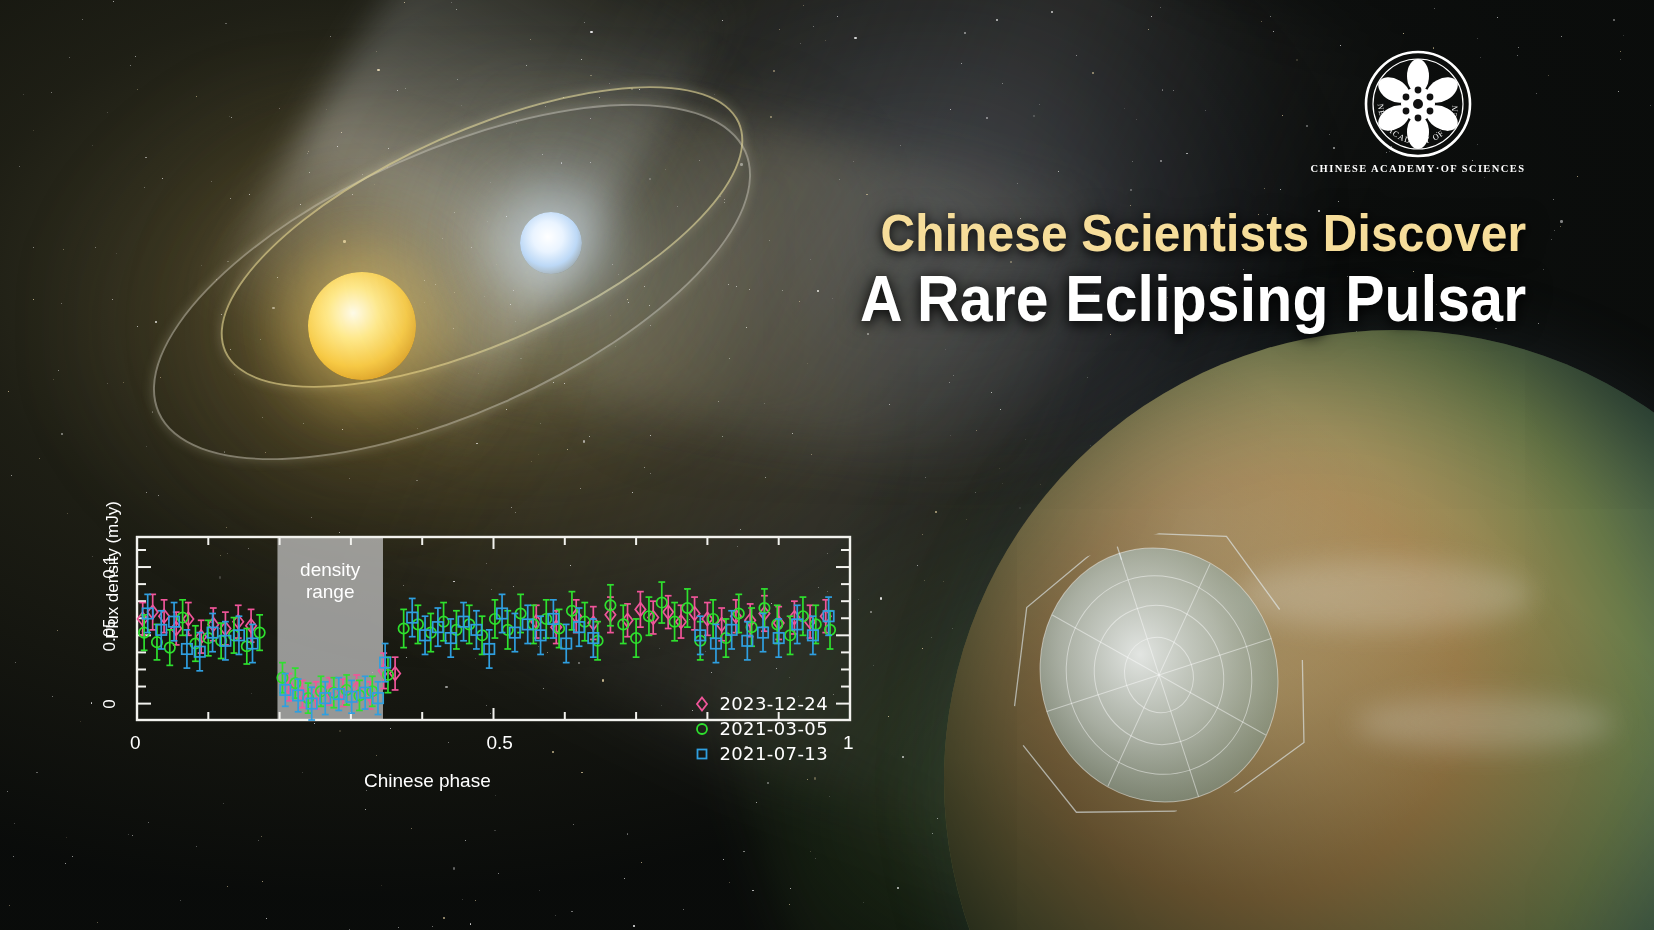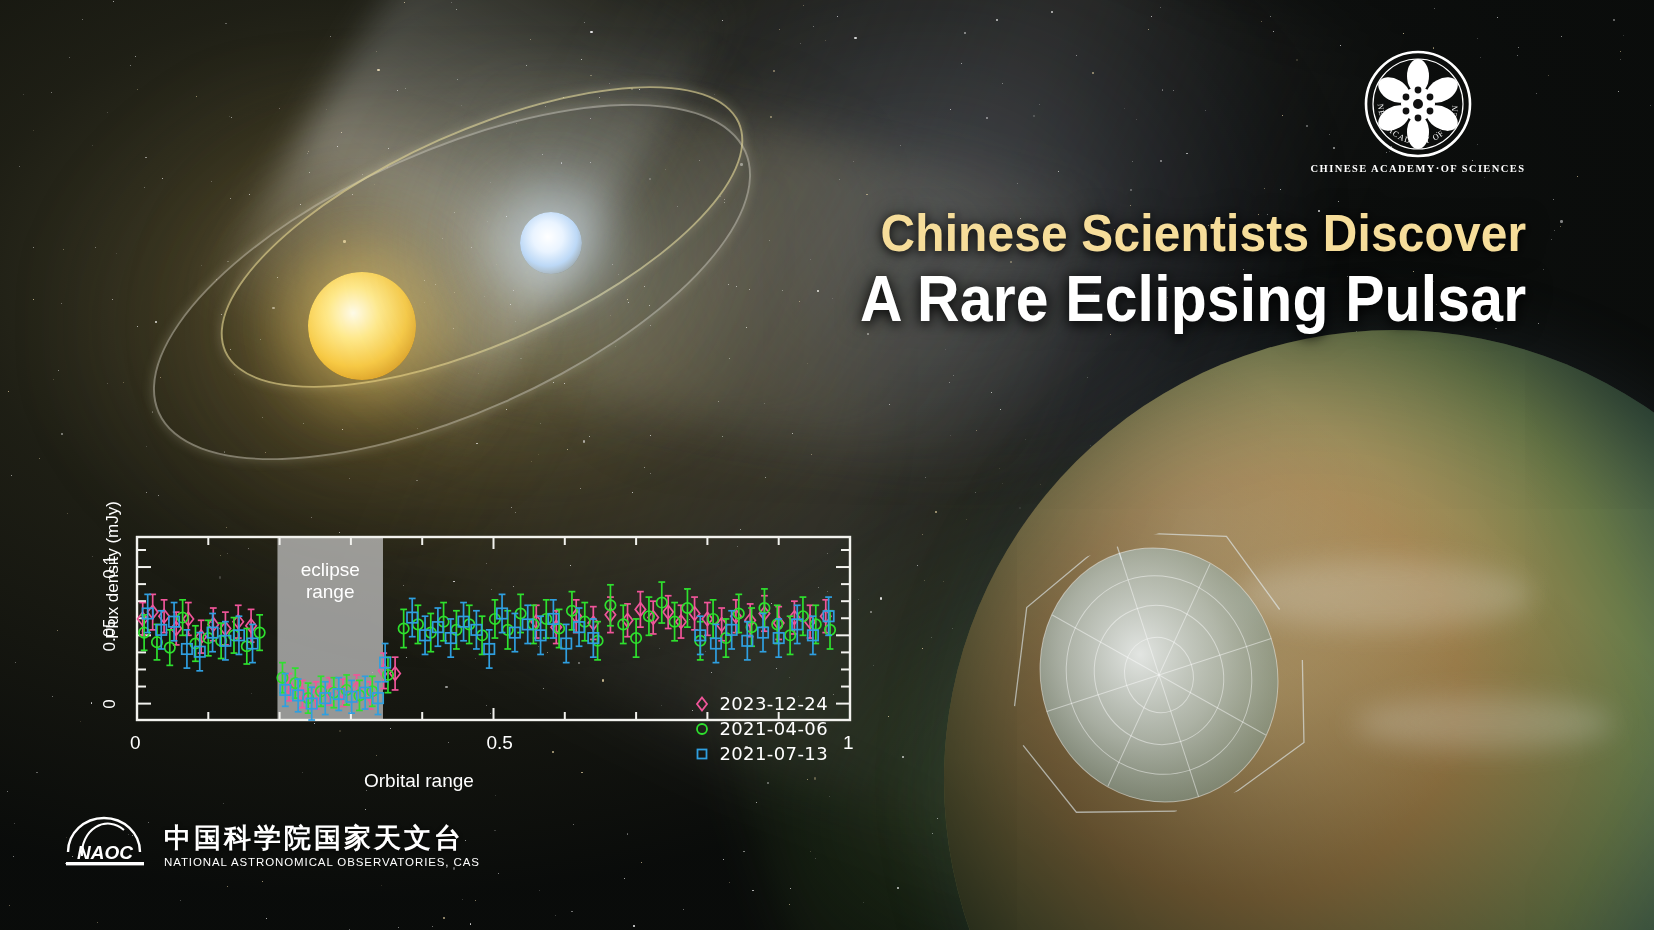--- a/index.html
+++ b/index.html
@@ -836,32 +836,20 @@
       </text>
     </svg>
     <div class="cas-en">CHINESE ACADEMY·OF SCIENCES</div>
   </div>
 
   <div class="headline">
     <div class="h-line1">Chinese Scientists Discover</div>
     <div class="h-line2">A Rare Eclipsing Pulsar</div>
   </div>
 
-  <div class="naoc">
-    <svg width="86" height="58" viewBox="0 0 86 58">
-      <path d="M6 42 A 36 34 0 0 1 78 42" fill="none" stroke="#fff" stroke-width="2.4"></path>
-      <path d="M20 46 A 26 30 0 0 1 62 20" fill="none" stroke="#fff" stroke-width="2"></path>
-      <text x="43" y="49" text-anchor="middle" fill="#fff" font-size="19" font-weight="bold" font-style="italic" font-family="Liberation Sans, sans-serif">NAOC</text>
-      <rect x="4" y="52" width="78" height="3.4" fill="#fff"></rect>
-    </svg>
-    <div class="naoc-text">
-      <div class="naoc-cn">中国科学院国家天文台</div>
-      <div class="naoc-en">NATIONAL ASTRONOMICAL OBSERVATORIES, CAS</div>
-    </div>
-  </div>
 
   <div id="plot">
     <svg id="chart-svg" width="800" height="300" viewBox="0 0 800 300">
         <rect x="213.461" y="37" width="105.524" height="183" fill="#c9c9c9" fill-opacity="0.72"></rect>
         <rect x="73" y="37" width="713" height="183" fill="none" stroke="#f2f2ee" stroke-width="2.4"></rect>
         <g stroke="#f2f2ee" stroke-width="2" fill="none">
           <line x1="73" y1="220" x2="73" y2="208"></line>
           <line x1="73" y1="37" x2="73" y2="49"></line>
           <line x1="144.3" y1="220" x2="144.3" y2="212"></line>
           <line x1="144.3" y1="37" x2="144.3" y2="45"></line>
@@ -1442,40 +1430,40 @@
           <line x1="745.524" y1="154.44776119402985" x2="752.324" y2="154.44776119402985"></line>
           <rect x="743.7239999999999" y="130.12835820895526" width="10.4" height="10.4"></rect>
           <line x1="764.61" y1="97.08955223880598" x2="764.61" y2="135.32835820895525"></line>
           <line x1="761.21" y1="97.08955223880598" x2="768.01" y2="97.08955223880598"></line>
           <line x1="761.21" y1="135.32835820895525" x2="768.01" y2="135.32835820895525"></line>
           <rect x="759.41" y="111.0089552238806" width="10.4" height="10.4"></rect>
         </g>
       </svg>
 
     <div class="ylabel">Flux density (mJy)</div>
-    <div class="xlabel">Orbital range</div>
+    <div class="xlabel">Chinese phase</div>
 
     <div class="legend">
       <div class="legend-row">
         <svg width="16" height="16" viewBox="0 0 16 16">
           <polygon points="8,1.5 13,8 8,14.5 3,8" fill="none" stroke="#f0559a" stroke-width="1.8"></polygon>
         </svg>
         <span class="legend-label">2023-12-24</span>
       </div>
       <div class="legend-row">
         <svg width="16" height="16" viewBox="0 0 16 16">
           <circle cx="8" cy="8" r="5" fill="none" stroke="#2ee02e" stroke-width="1.8"></circle>
         </svg>
-        <span class="legend-label">2021-04-06</span>
+        <span class="legend-label">2021-03-05</span>
       </div>
       <div class="legend-row">
         <svg width="16" height="16" viewBox="0 0 16 16">
           <rect x="3.5" y="3.5" width="9" height="9" fill="none" stroke="#2f9fe0" stroke-width="1.8"></rect>
         </svg>
         <span class="legend-label">2021-07-13</span>
       </div>
     </div>
   <div class="eclipse-label" style="left: 211.223px; top: 59px;">
-        <div>eclipse</div>
+        <div>density</div>
         <div>range</div>
       </div><div class="xtick" style="left: 66px; top: 232px;">0</div><div class="xtick" style="left: 422.5px; top: 232px;">0.5</div><div class="xtick" style="left: 779px; top: 232px;">1</div><div class="ytick" style="left: 23px; top: 193.612px; width: 46px; text-align: center;">0</div><div class="ytick" style="left: 23px; top: 125.328px; width: 46px; text-align: center;">0.05</div><div class="ytick" style="left: 23px; top: 57.0448px; width: 46px; text-align: center;">0.1</div></div>
 
 </div>
 
 </body></html>

